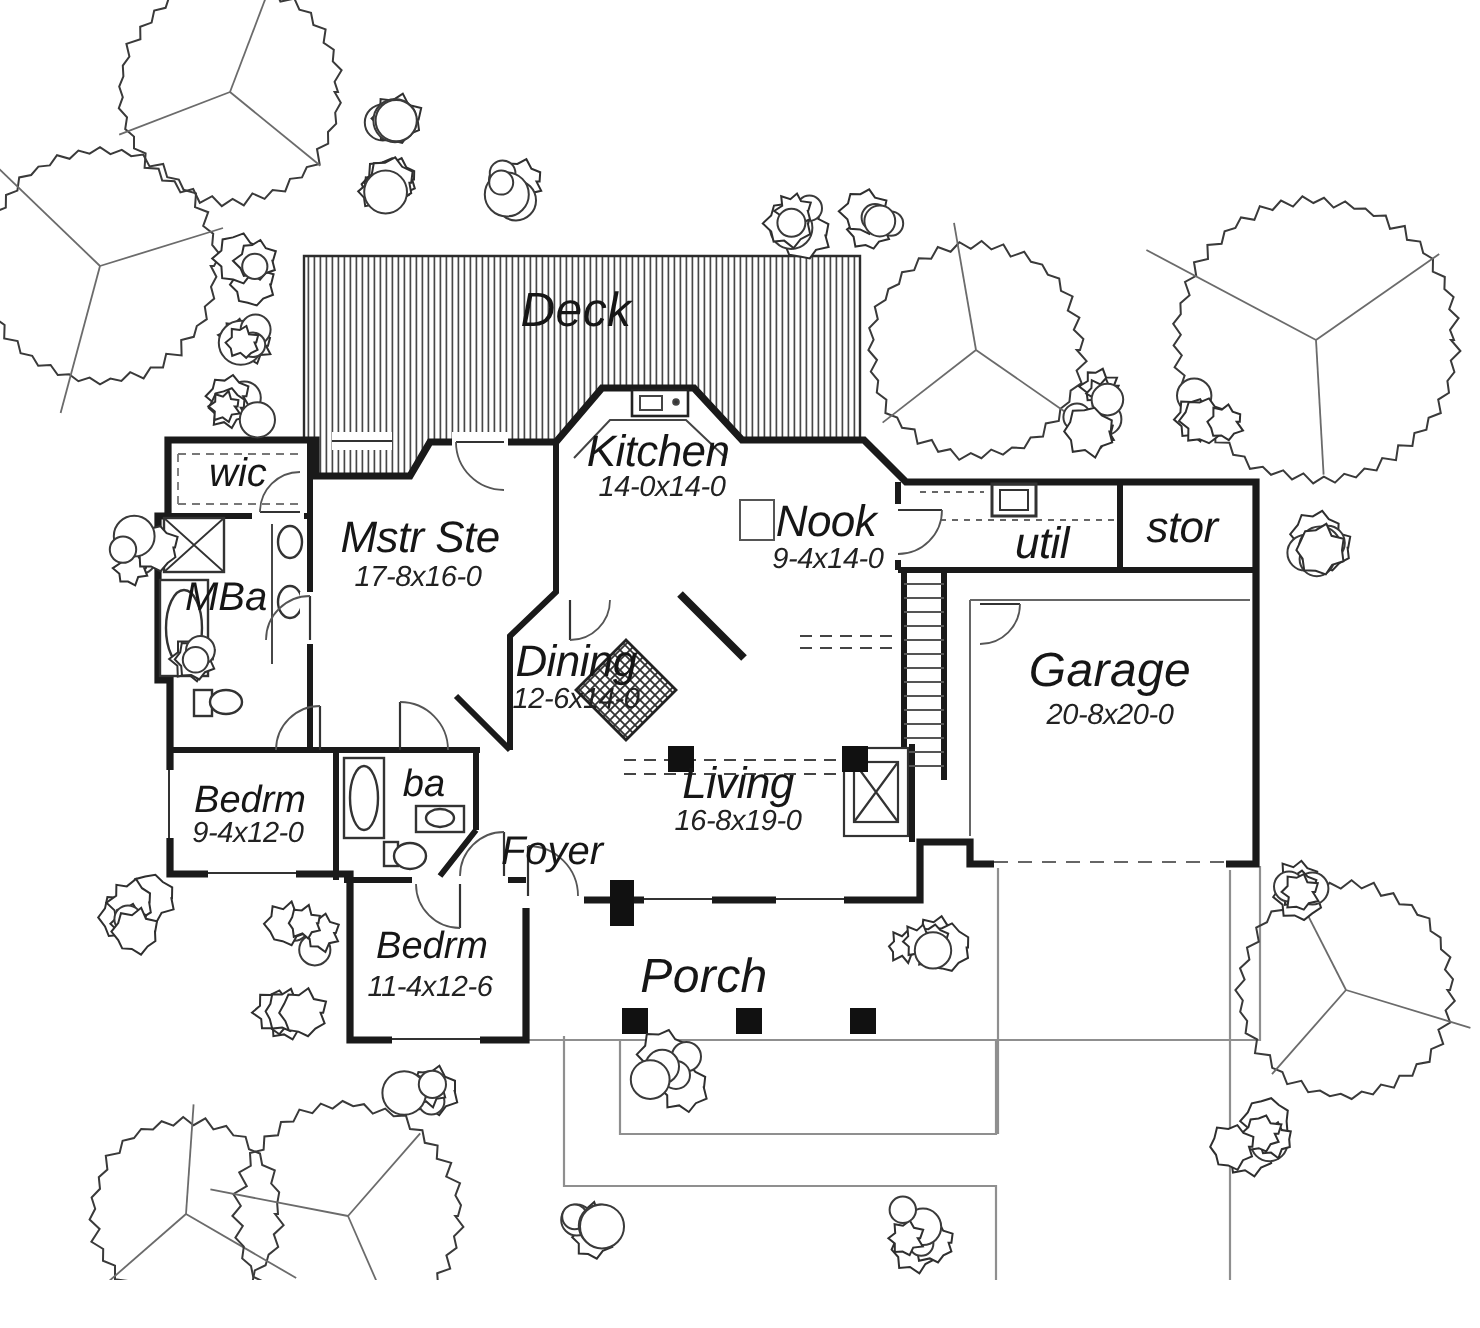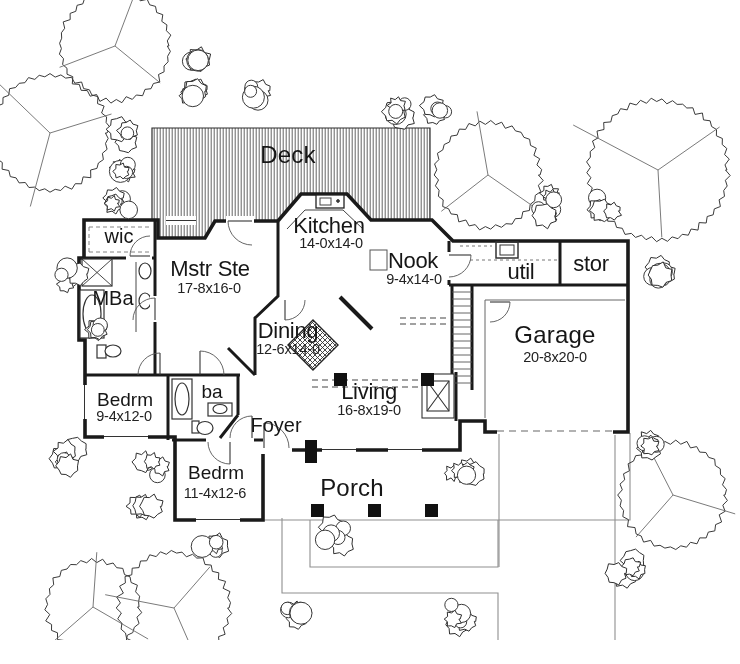--- a/index.html
+++ b/index.html
@@ -1,16 +1,16 @@
 <!DOCTYPE html>
 <html><head>
 <meta charset="utf-8">
 <style>
   html,body{margin:0;padding:0;background:#fff;}
-  .page{position:relative;width:740px;height:640px;background:#fff;overflow:hidden;}
+  .page{position:relative;width:740px;height:640px;background:#fff;overflow:hidden;font-style:italic;}
   svg{position:absolute;left:0;top:0;}
   text{font-family:"Liberation Sans","DejaVu Sans",sans-serif;fill:#161616;}
   .room-lbl{font-size:22px;letter-spacing:-0.3px;}
   .big-lbl{font-size:24px;letter-spacing:0.2px;}
   .sm-lbl{font-size:20px;}
   .tiny-lbl{font-size:19px;}
   .dims{font-size:14.5px;fill:#222;letter-spacing:-0.2px;}
 </style>
 </head>
 <body>

